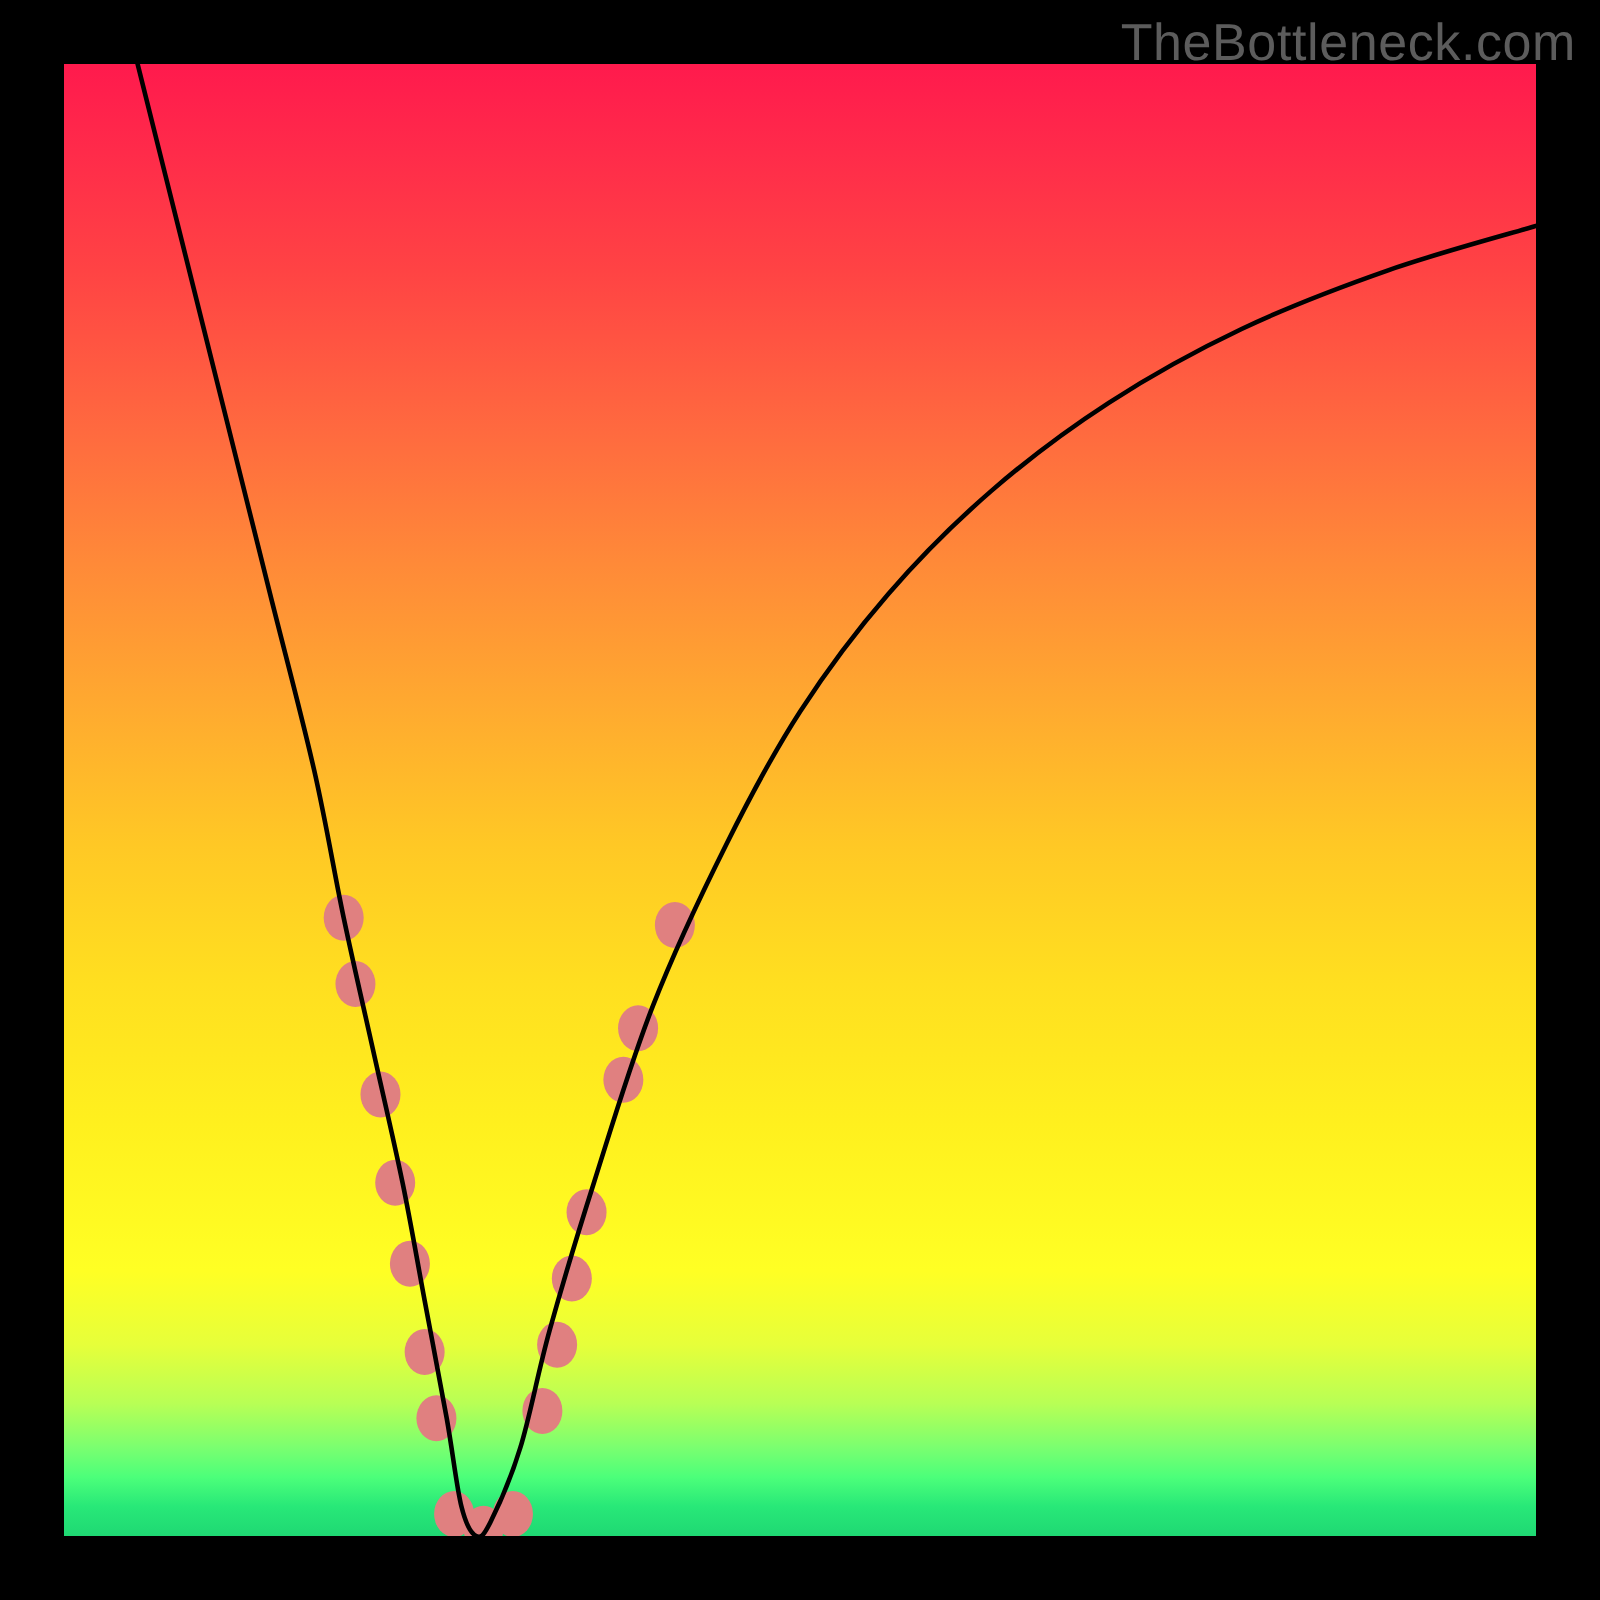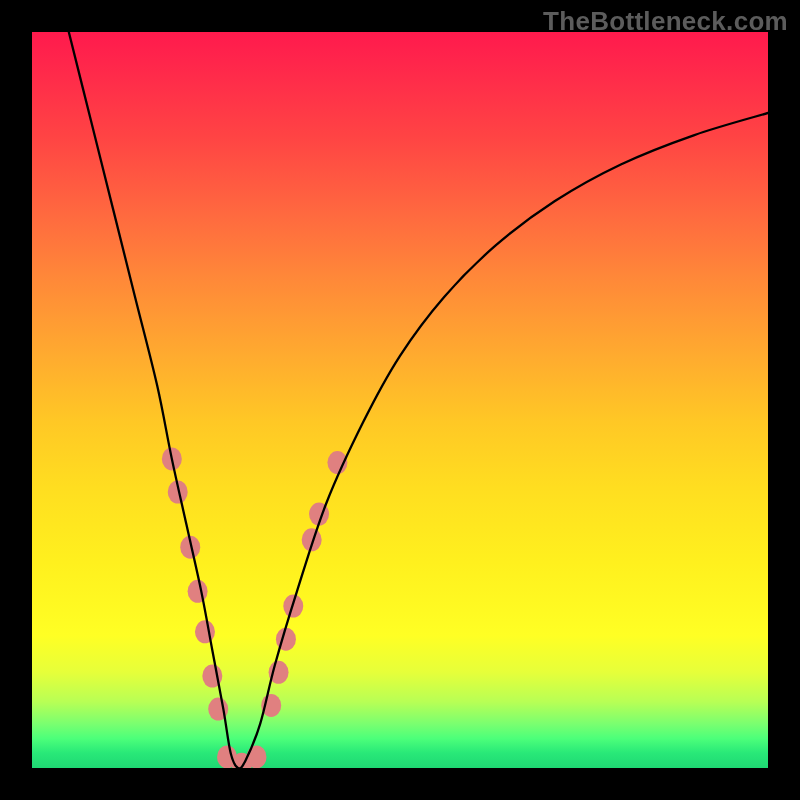--- a/index.html
+++ b/index.html
@@ -43,21 +43,21 @@
       #28e878 98%,
       #1fd873 100%
     );
   }
   .watermark {
     position: absolute;
     top: 6px;
     right: 12px;
     font-family: Arial, Helvetica, sans-serif;
     font-size: 26px;
-    font-weight: 700;
+    font-weight: 400;
     color: #5c5c5c;
     letter-spacing: 0.3px;
   }
   svg.curve {
     position: absolute;
     left: 0;
     top: 0;
     width: 736px;
     height: 736px;
   }

